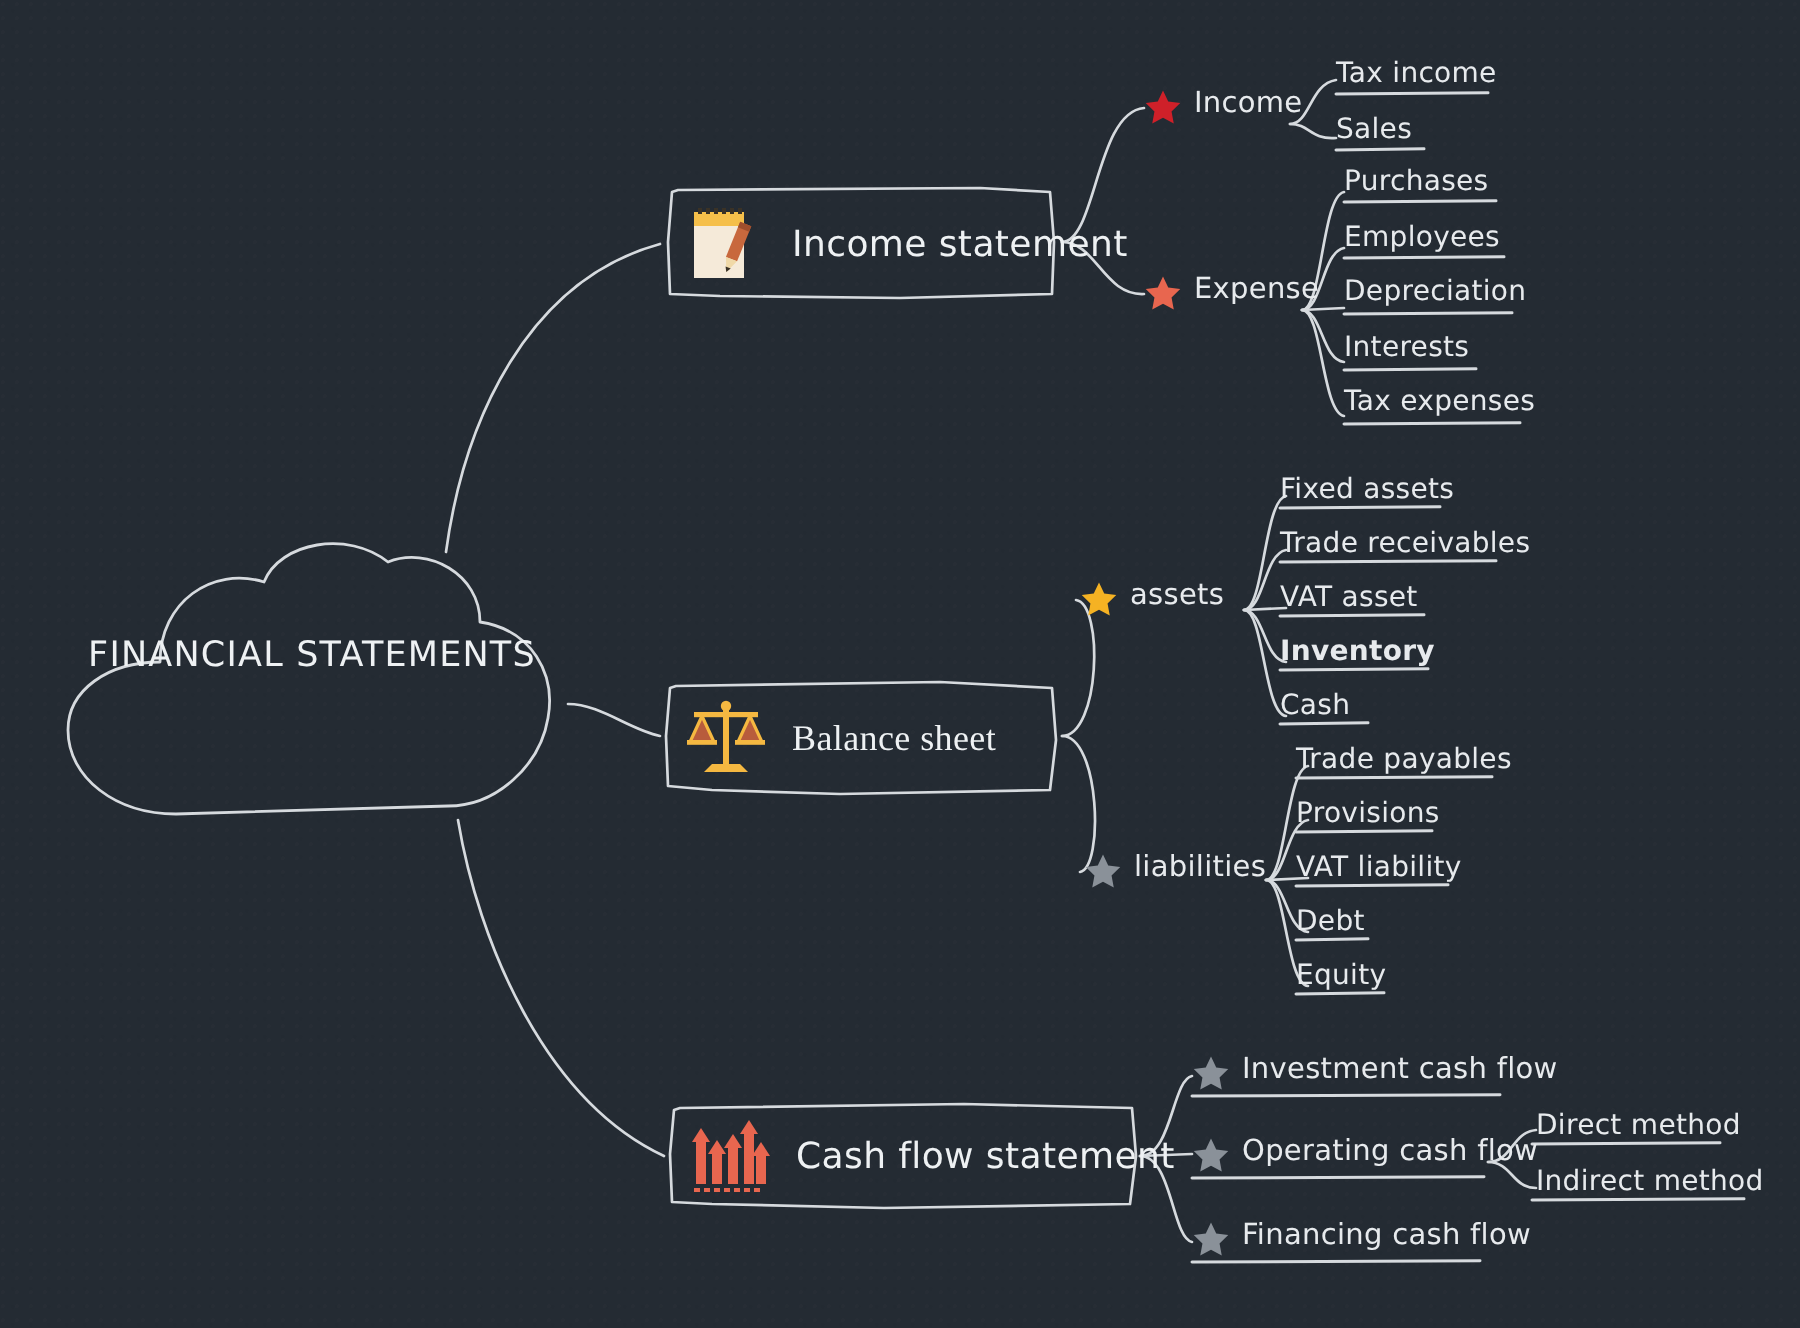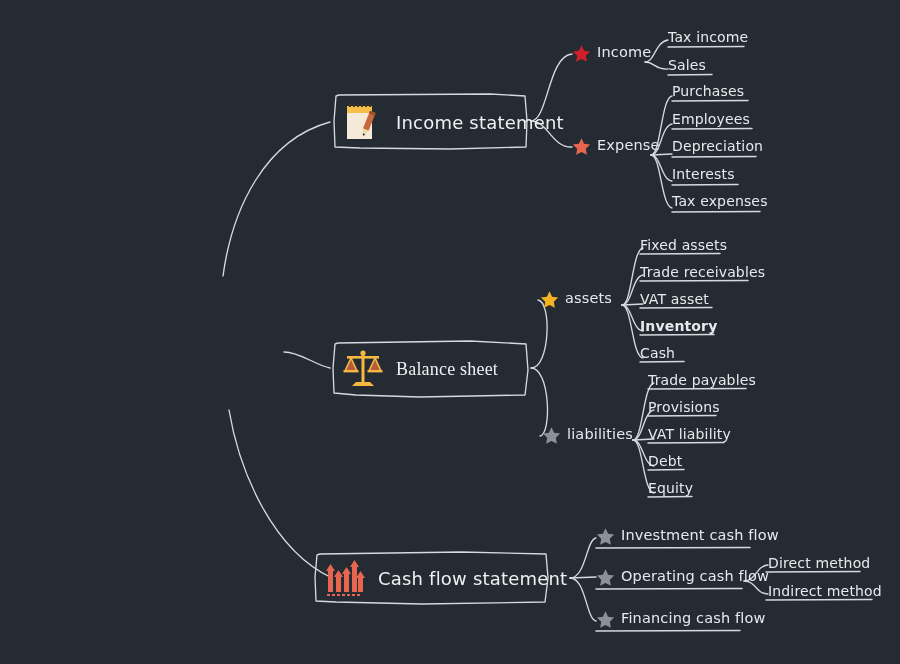--- a/index.html
+++ b/index.html
@@ -136,20 +136,28 @@
     <path class="under" d="M 596 548 L 750 547.4"></path>
     <path class="under" d="M 596 589 L 742 588.4"></path>
     <path class="under" d="M 596 631 L 740 630.4"></path>
 
     <path d="M 744 581 C 756 581 756 566 768 565"></path>
     <path d="M 744 581 C 756 581 756 594 768 594"></path>
     <path class="under" d="M 766 572 L 860 571.4"></path>
     <path class="under" d="M 766 600 L 872 599.4"></path>
   </svg>
 
+  <div class="cloud-node">
+    <svg width="256" height="155" viewBox="0 0 256 155">
+      <path d="M 52 68 C 52 38 78 20 104 28 C 112 8 146 2 166 18 C 186 10 212 24 212 48
+               C 238 52 250 74 246 96 C 242 120 220 140 196 140
+               L 60 144 C 30 144 6 126 6 102 C 6 82 26 68 52 68 Z" fill="none" stroke="#d6dade" stroke-width="1.4" stroke-linejoin="round"></path>
+    </svg>
+    <div class="cloud-label">FINANCIAL STATEMENTS</div>
+  </div>
 
   <div class="branch" style="left:330px; top:91px; width:202px; height:62px;">
     <svg class="box-svg" width="202" height="62" viewBox="0 0 202 62">
       <path d="M 9 4 L 160 3 L 195 5 L 197 30 L 196 56 L 120 58 L 30 57 L 5 56 L 4 30 L 6 5 Z" fill="none" stroke="#d6dade" stroke-width="1.35" stroke-linejoin="round"></path>
     </svg>
     <div class="icon">
       <svg width="42" height="44" viewBox="0 0 42 44">
         <rect x="5" y="6" width="25" height="33" fill="#f5ead9"></rect>
         <rect x="5" y="6" width="25" height="7" fill="#f5bf4a"></rect>
         <g fill="#3a3226">
@@ -232,21 +240,21 @@
   <div class="leaf" style="left:640px; top:291px;">VAT asset</div>
   <div class="leaf" style="left:640px; top:318px;font-weight:bold;">Inventory</div>
   <div class="leaf" style="left:640px; top:345px;">Cash</div>
 
   <div class="leaf" style="left:648px; top:372px;">Trade payables</div>
   <div class="leaf" style="left:648px; top:399px;">Provisions</div>
   <div class="leaf" style="left:648px; top:426px;">VAT liability</div>
   <div class="leaf" style="left:648px; top:453px;">Debt</div>
   <div class="leaf" style="left:648px; top:480px;">Equity</div>
 
-  <div class="branch" style="left:312px; top:549px; width:240px; height:58px;">
+  <div class="branch" style="left:332px; top:549px; width:240px; height:58px;">
     <svg class="box-svg" width="240" height="58" viewBox="0 0 240 58">
       <path d="M 8 5 L 150 3 L 234 5 L 236 29 L 233 53 L 110 55 L 24 53 L 4 52 L 3 28 L 5 6 Z" fill="none" stroke="#d6dade" stroke-width="1.35" stroke-linejoin="round"></path>
     </svg>
     <div class="icon">
       <svg width="42" height="44" viewBox="0 0 42 44">
         <g fill="#e8664f">
           <rect x="4" y="14" width="5" height="22"></rect>
           <polygon points="2,15 6.5,8 11,15"></polygon>
           <rect x="12" y="20" width="5" height="16"></rect>
           <polygon points="10,21 14.5,14 19,21"></polygon>

